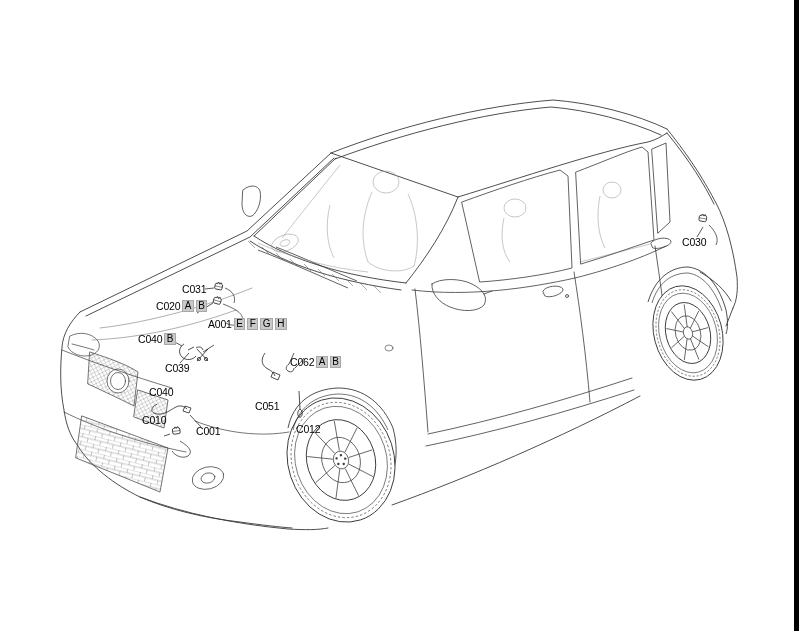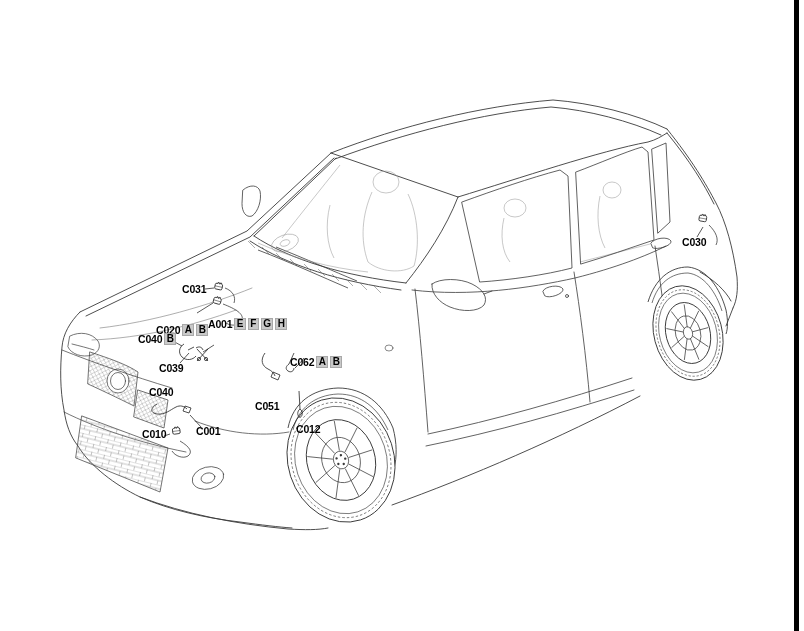--- a/index.html
+++ b/index.html
@@ -10,21 +10,21 @@
     overflow:hidden;
     font-family:"Liberation Sans",sans-serif;
   }
   .edge-bar{
     position:absolute;left:794px;top:0;width:5px;height:631px;background:#000;
   }
   svg.car{position:absolute;left:0;top:0;}
   .lbl{
     position:absolute;
     display:flex;align-items:center;gap:2px;
-    font-weight:bold;font-size:10.5px;line-height:11px;
+    font-weight:normal;font-size:10.5px;line-height:11px;
     color:#000;white-space:nowrap;
     letter-spacing:-0.2px;
   }
   .chip{
     display:inline-block;
     background:#c9c9c9;
     border:0.5px solid #a8a8a8;
     padding:0 1.5px;
     line-height:10px;
     font-size:10px;
@@ -265,40 +265,40 @@
       <path d="M201,427 L190,415"></path>
       <path d="M164,436 L170,434"></path>
       <path d="M697,237 L703,227"></path>
     </g>
   </svg>
 
   <div class="lbl" style="left:182px;top:284px">
     <span>C031</span>
   </div>
 
-  <div class="lbl" style="left:156px;top:324px">
+  <div class="lbl" style="left:156px;top:300px">
     <span>C020</span>
     <span class="chip">A</span>
     <span class="chip">B</span>
   </div>
 
   <div class="lbl" style="left:138px;top:333px">
     <span>C040</span>
     <span class="chip">B</span>
   </div>
 
   <div class="lbl" style="left:208px;top:318px">
     <span>A001</span>
     <span class="chip">E</span>
     <span class="chip">F</span>
     <span class="chip">G</span>
     <span class="chip">H</span>
   </div>
 
-  <div class="lbl" style="left:159px;top:363px">
+  <div class="lbl" style="left:165px;top:363px">
     <span>C039</span>
   </div>
 
   <div class="lbl" style="left:290px;top:356px">
     <span>C062</span>
     <span class="chip">A</span>
     <span class="chip">B</span>
   </div>
 
   <div class="lbl" style="left:255px;top:401px">
@@ -306,21 +306,21 @@
   </div>
 
   <div class="lbl" style="left:149px;top:387px">
     <span>C040</span>
   </div>
 
   <div class="lbl" style="left:196px;top:426px">
     <span>C001</span>
   </div>
 
-  <div class="lbl" style="left:142px;top:429px">
+  <div class="lbl" style="left:142px;top:415px">
     <span>C010</span>
   </div>
 
   <div class="lbl" style="left:296px;top:424px">
     <span>C012</span>
   </div>
 
   <div class="lbl" style="left:682px;top:237px">
     <span>C030</span>
   </div>

